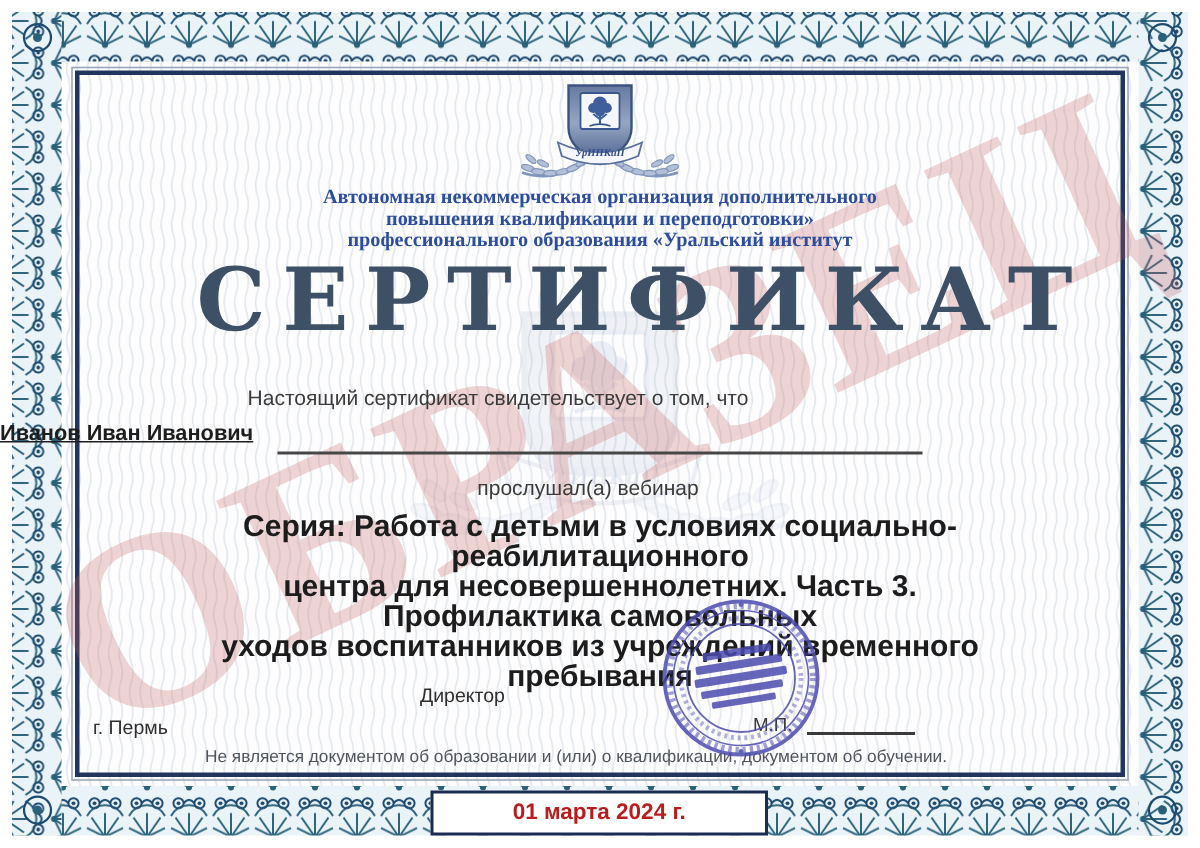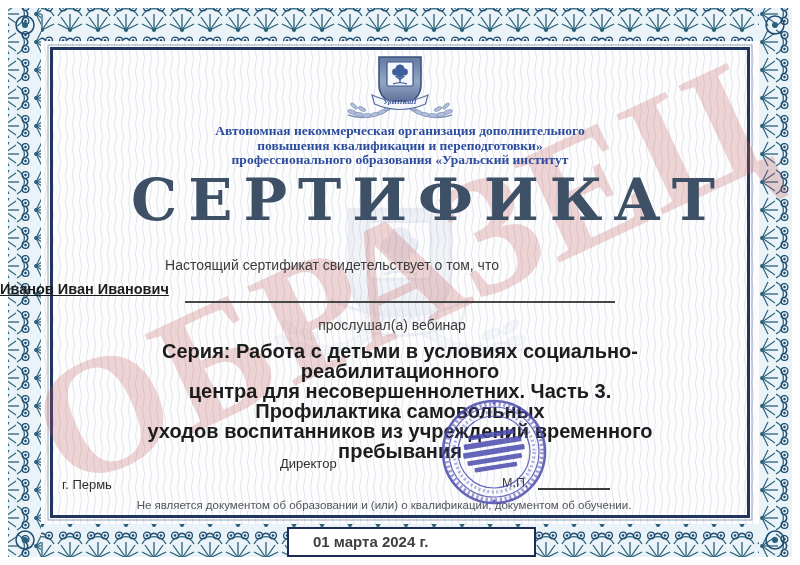--- a/index.html
+++ b/index.html
@@ -28,22 +28,22 @@
   .webinar{position:absolute;left:120px;top:341px;width:560px;text-align:center;
            font-size:20px;font-weight:bold;line-height:20px;color:#1c1c1c;}
   .webinar span{display:block;}
   .city{position:absolute;left:62px;top:477px;font-size:13px;color:#2e2e2e;}
   .director{position:absolute;left:264px;top:456px;font-size:13px;line-height:16px;color:#2e2e2e;margin-left:16px;}
   .mp{position:absolute;left:502px;top:476px;font-size:12.5px;color:#3a3a3a;z-index:3;}
   .sigline{position:absolute;left:538px;top:488px;width:72px;height:2px;background:#3a3a3a;}
   .disclaimer{position:absolute;left:0;top:499px;width:768px;text-align:center;
               font-size:11.5px;color:#50555b;}
   .datebox{position:absolute;left:287px;top:527px;width:221px;height:26px;background:#ffffff;
-           border:2.5px solid #1b2b52;line-height:26px;
-           font-size:15px;font-weight:bold;color:#404040;z-index:4;padding-left:24px;}
+           border:2.5px solid #1b2b52;text-align:center;line-height:26px;
+           font-size:15px;font-weight:bold;color:#b91c1c;z-index:4;}
   .logo-svg{position:absolute;left:340px;top:53px;z-index:2;}
   .stamp-svg{position:absolute;left:438px;top:397px;z-index:4;}
 </style>
 </head>
 <body>
 
 <div class="page">
 
   <svg class="bg-svg" width="800" height="565" viewBox="0 0 800 565">
     <defs>

